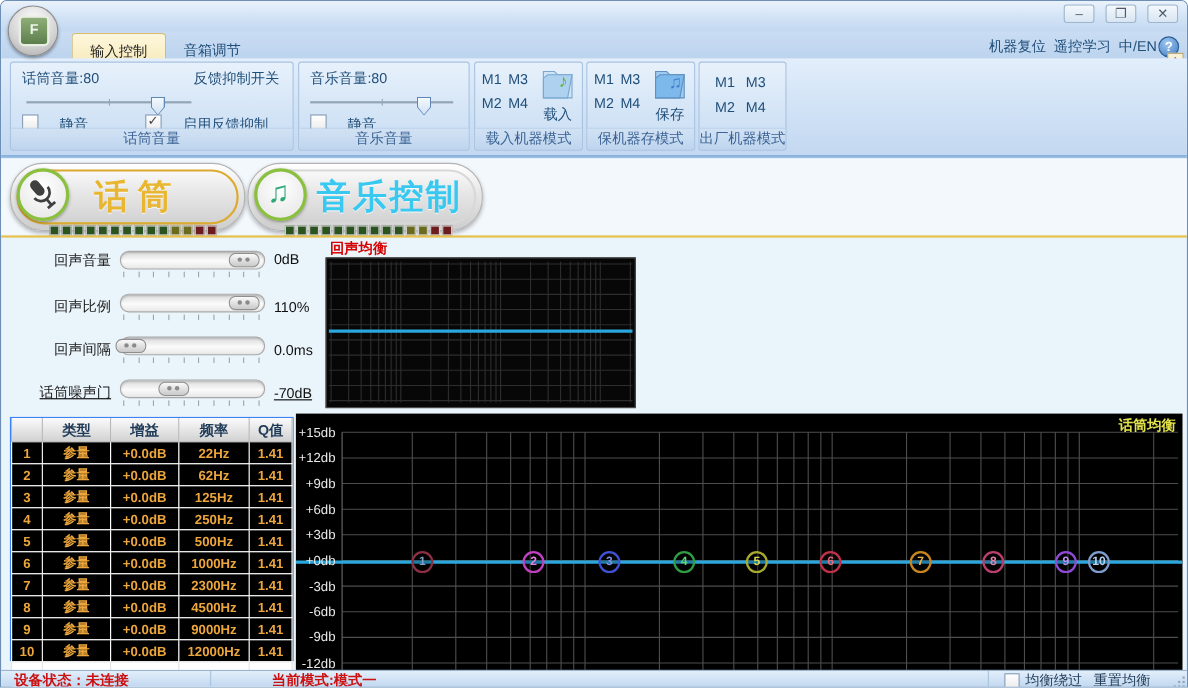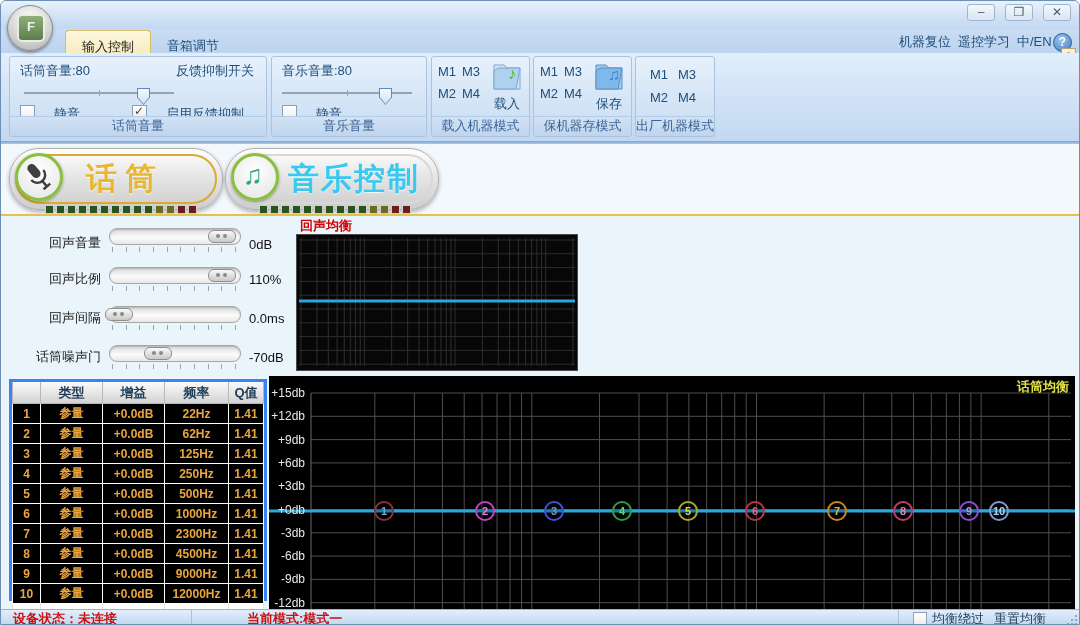--- a/index.html
+++ b/index.html
@@ -74,21 +74,21 @@
   .ehandle::before{left:7px;}.ehandle::after{left:14px;}
   .esvalue{font-size:13px;color:#111;}
   .ticks{display:flex;justify-content:space-between;width:124px;margin-left:3px;margin-top:2px;}
   .ticks i{width:1px;height:5px;background:#9aa4ae;}
   
   .echotitle{font-size:13px;font-weight:bold;color:#d40000;}
   .echohint{font-size:13px;color:#111;}
   .echobox{left:295px;top:233px;width:282px;height:137px;background:#070707;border:1px solid #4a4a4a;
     box-sizing:border-box;cursor:pointer;}
   
-  .eqtable{left:8px;top:378px;width:258px;height:222px;background:#fff;border:3px solid #3b82f6;box-sizing:border-box;}
+  .eqtable{left:8px;top:378px;width:258px;height:222px;background:#fff;border:1px solid #3b82f6;box-sizing:border-box;}
   table.eqt{border-collapse:collapse;width:100%;table-layout:fixed;}
   table.eqt th{background:linear-gradient(#fbfbfb,#d2d2d2);color:#1f3b57;font-size:13px;font-weight:bold;
     height:19px;border:1px solid #b8b8b8;border-top:none;}
   table.eqt td{background:#000;color:#eda63c;font-size:12px;font-weight:bold;text-align:center;
     height:15px;border:1px solid #ffffff;}
   table.eqt tr.empty td{background:#fff;border:1px solid #e4e4e4;border-top:none;}
   
   .miceq{left:268px;top:375px;width:806px;height:233px;background:#000;overflow:hidden;}
   .ylab{position:absolute;width:36px;text-align:right;font-size:12px;color:#e8e8e8;}
   .miceqlbl{position:absolute;right:6px;top:2px;font-size:13px;font-weight:bold;color:#e3e34c;}
@@ -255,21 +255,21 @@
         <span style="background: rgb(107, 107, 29);"></span>
         <span style="background: rgb(107, 29, 29);"></span>
         <span style="background: rgb(107, 29, 29);"></span>
       </div>
   </div>
 
   <div class="abs yellowline"></div>
 
   <div id="esliders">
     <div class="abs eslider" style="left:4px;top:227px;">
-        <div style="display:flex;align-items:flex-end;gap:8px;">
+        <div style="display:flex;align-items:flex-start;gap:8px;">
       <span class="eslabel">回声音量</span>
       <div style="display:flex;flex-direction:column;">
         <div class="etrack">
           <div class="ehandle" style="left:calc(85% - 13px)"></div>
         </div>
         <div class="ticks">
               <i></i>
               <i></i>
               <i></i>
               <i></i>
@@ -323,21 +323,21 @@
               <i></i>
               <i></i>
               <i></i>
               <i></i>
               <i></i>
             </div>
       </div>
       <span class="esvalue">0.0ms</span>
     </div>
       </div>
-    <div class="abs eslider" style="left:4px;top:344px;">
+    <div class="abs eslider" style="left:4px;top:344px;text-decoration:underline;">
         <div style="display:flex;align-items:center;gap:8px;">
       <span class="eslabel">话筒噪声门</span>
       <div style="display:flex;flex-direction:column;">
         <div class="etrack">
           <div class="ehandle" style="left:calc(36% - 13px)"></div>
         </div>
         <div class="ticks">
               <i></i>
               <i></i>
               <i></i>

